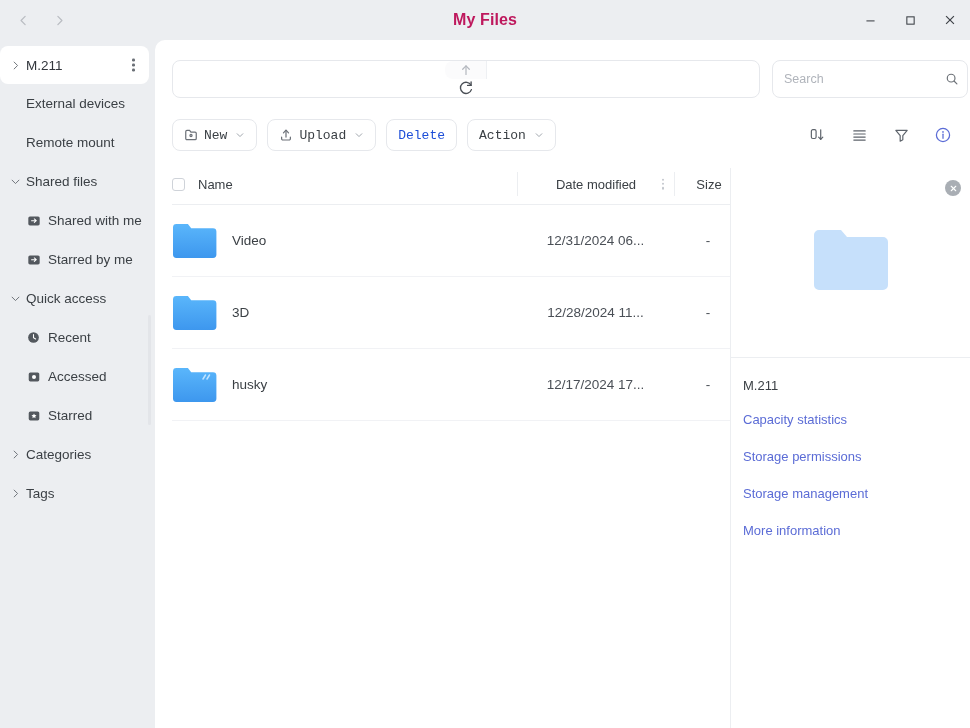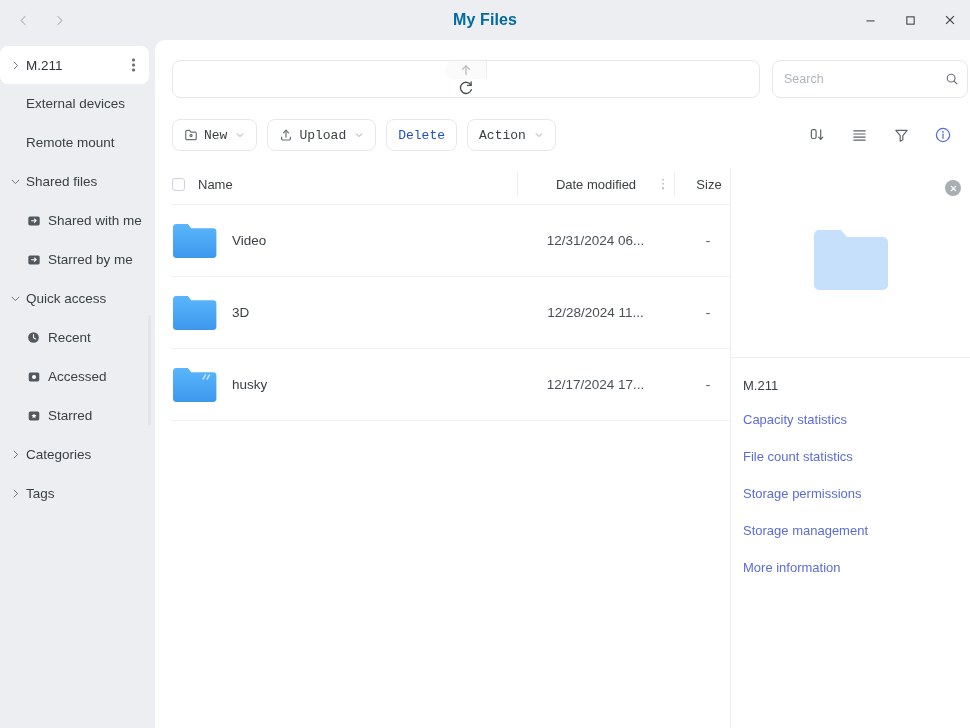--- a/index.html
+++ b/index.html
@@ -19,21 +19,21 @@
   }
   .nav-arrows{ display:flex; align-items:center; gap:22px; padding-left:16px; width:150px;}
   .nav-arrow{
     width:14px; height:14px; color:#b9bcc2; cursor:default;
     display:flex; align-items:center; justify-content:center;
   }
   .nav-arrow svg{ display:block; }
   .win-title{
     position:absolute; left:0; right:0; top:0; height:40px;
     display:flex; align-items:center; justify-content:center;
-    font-size:16px; color:#0369a1; font-weight:600; letter-spacing:.1px;
+    font-size:16px; color:#be185d; font-weight:600; letter-spacing:.1px;
     pointer-events:none;
   }
   .win-ctrls{
     position:absolute; right:0; top:0; height:40px;
     display:flex; align-items:center; gap:0;
   }
   .win-btn{
     width:40px; height:40px; display:flex; align-items:center; justify-content:center;
     color:#3c4046;
   }
@@ -546,20 +546,19 @@
       <span>
         <svg width="80" height="72" viewBox="0 0 80 72">
           <path d="M3 10a5 5 0 0 1 5-5h22l6 7h36a5 5 0 0 1 5 5v43a5 5 0 0 1-5 5H8a5 5 0 0 1-5-5z" fill="#c6e0fb"></path>
         </svg>
       </span>
     </div>
     <div class="info-body">
       <div class="info-title">M.211</div>
       <div id="info-links">
           <a class="info-link" href="#">Capacity statistics</a>
-          <a class="info-link" href="#">File count statistics</a>
           <a class="info-link" href="#">Storage permissions</a>
           <a class="info-link" href="#">Storage management</a>
           <a class="info-link" href="#">More information</a>
         </div>
     </div>
   </div>
 </div>
 
 </body></html>

